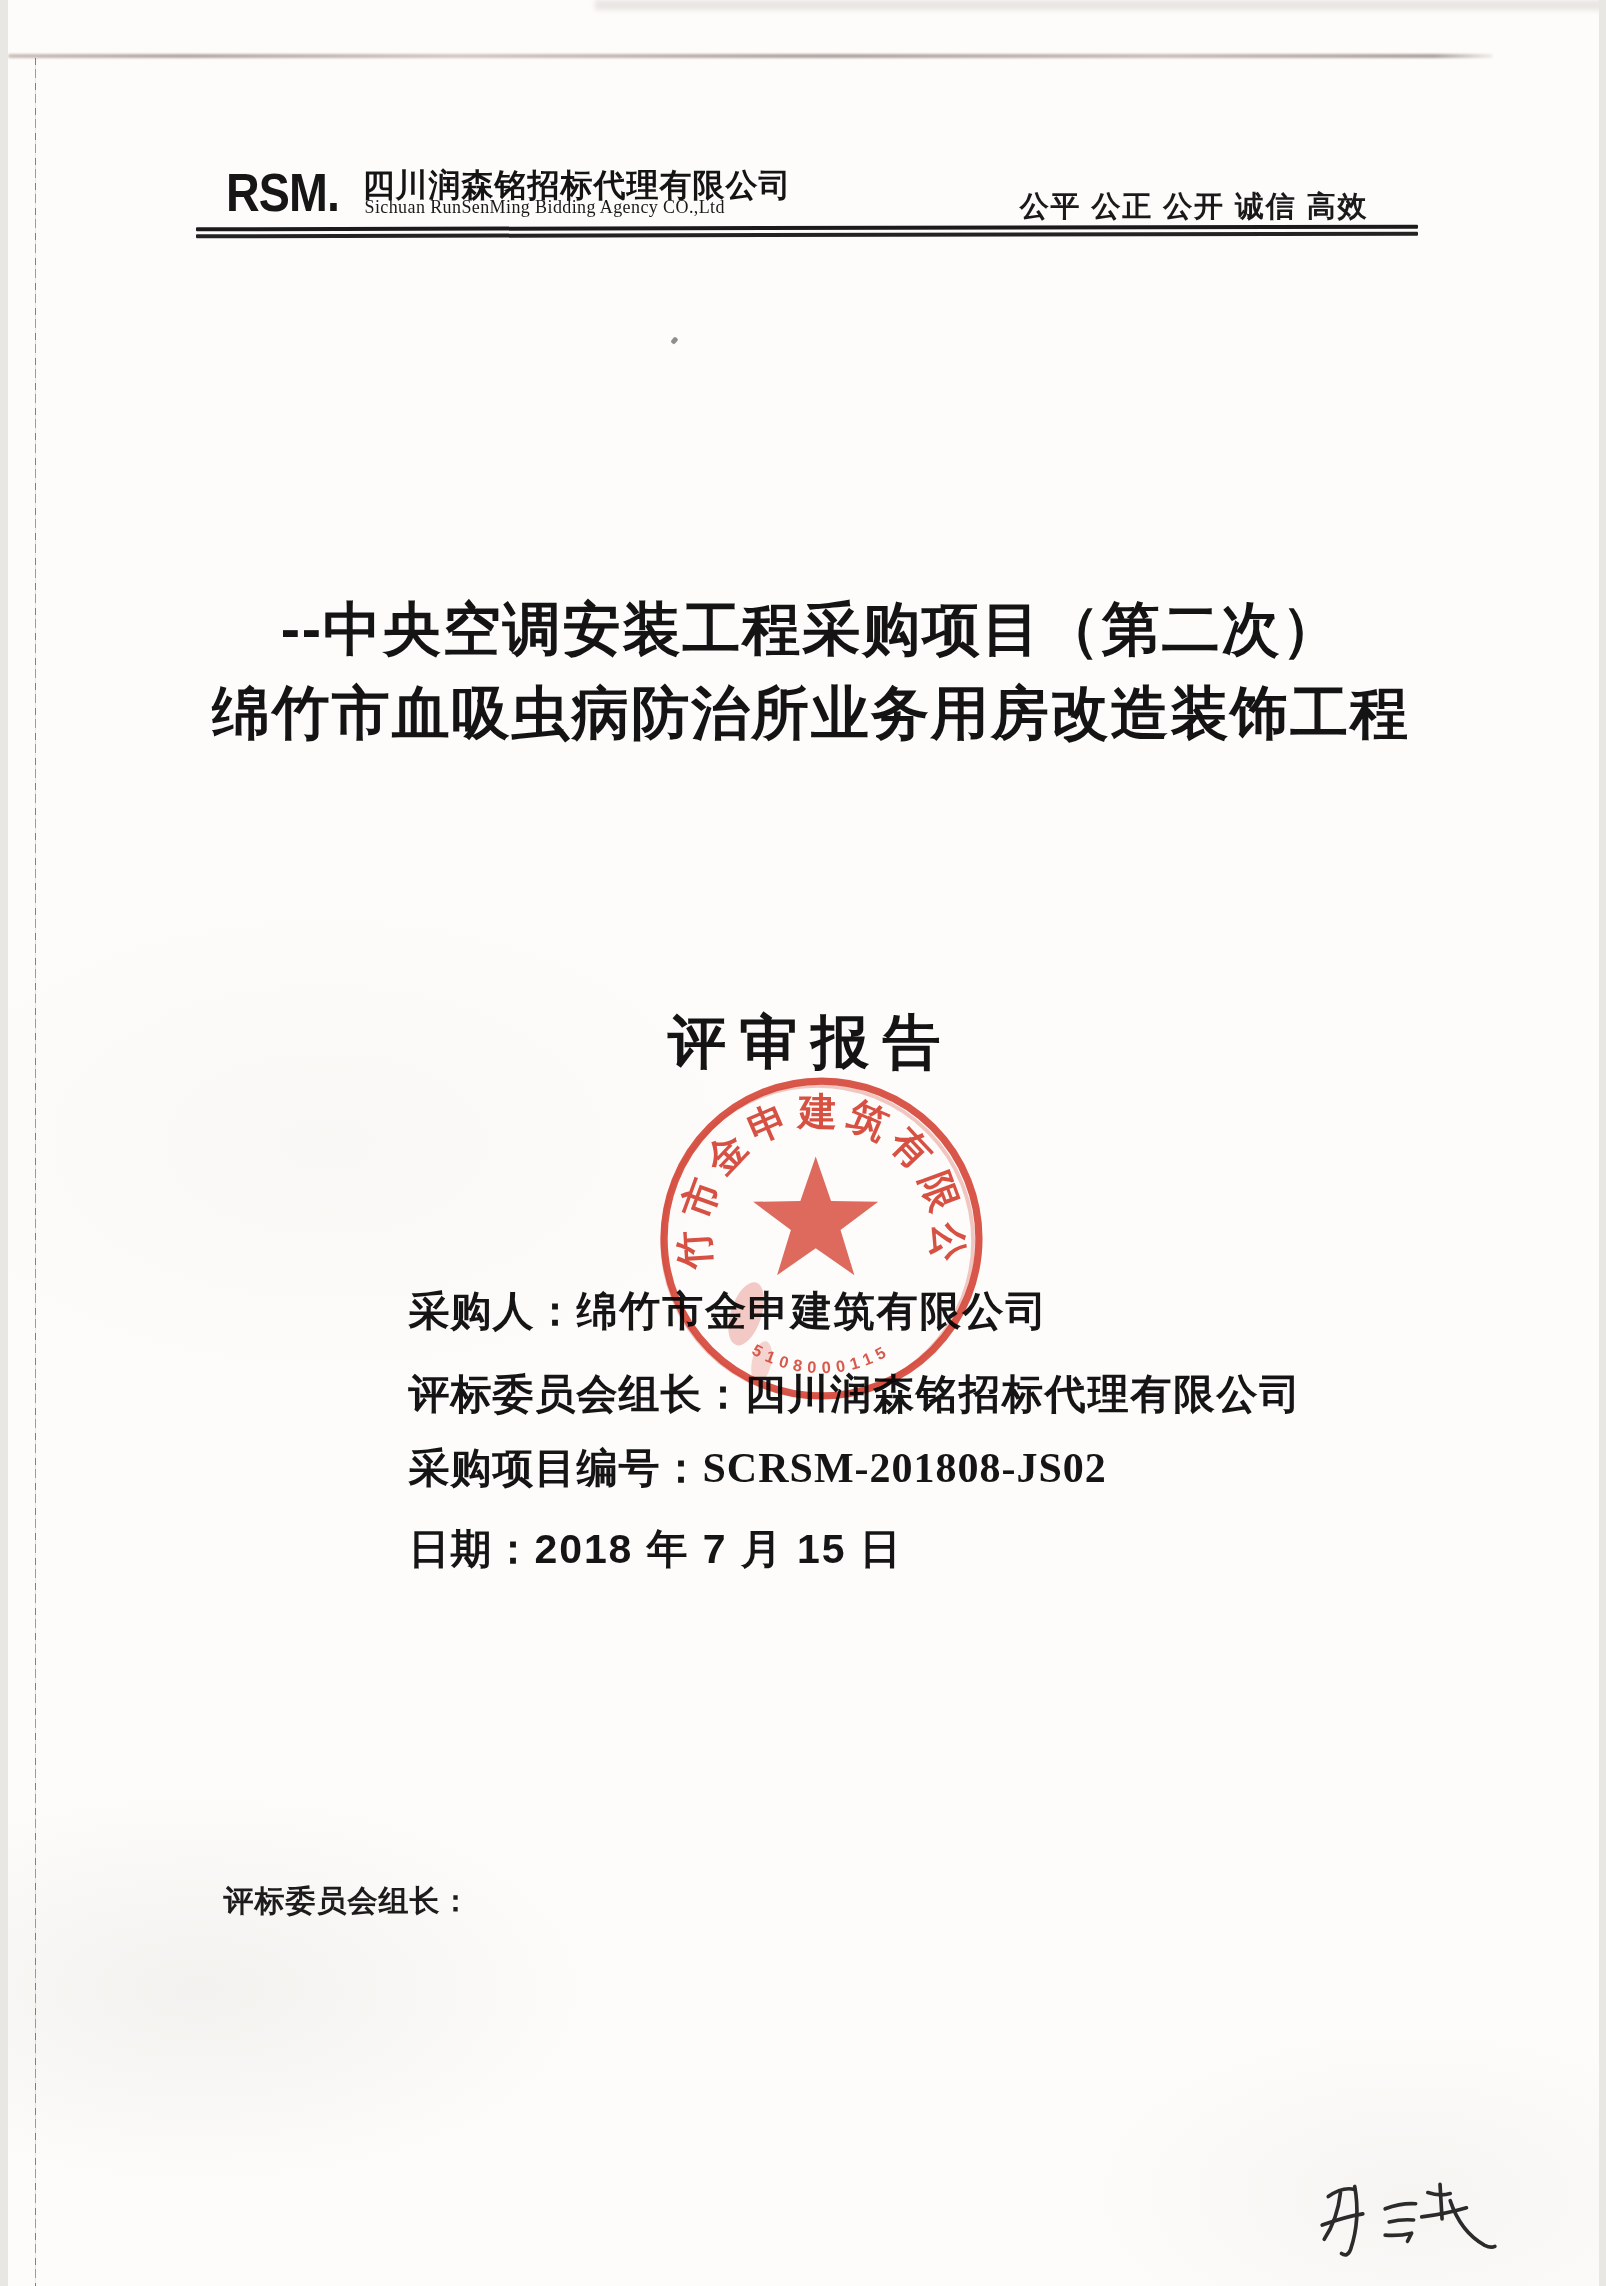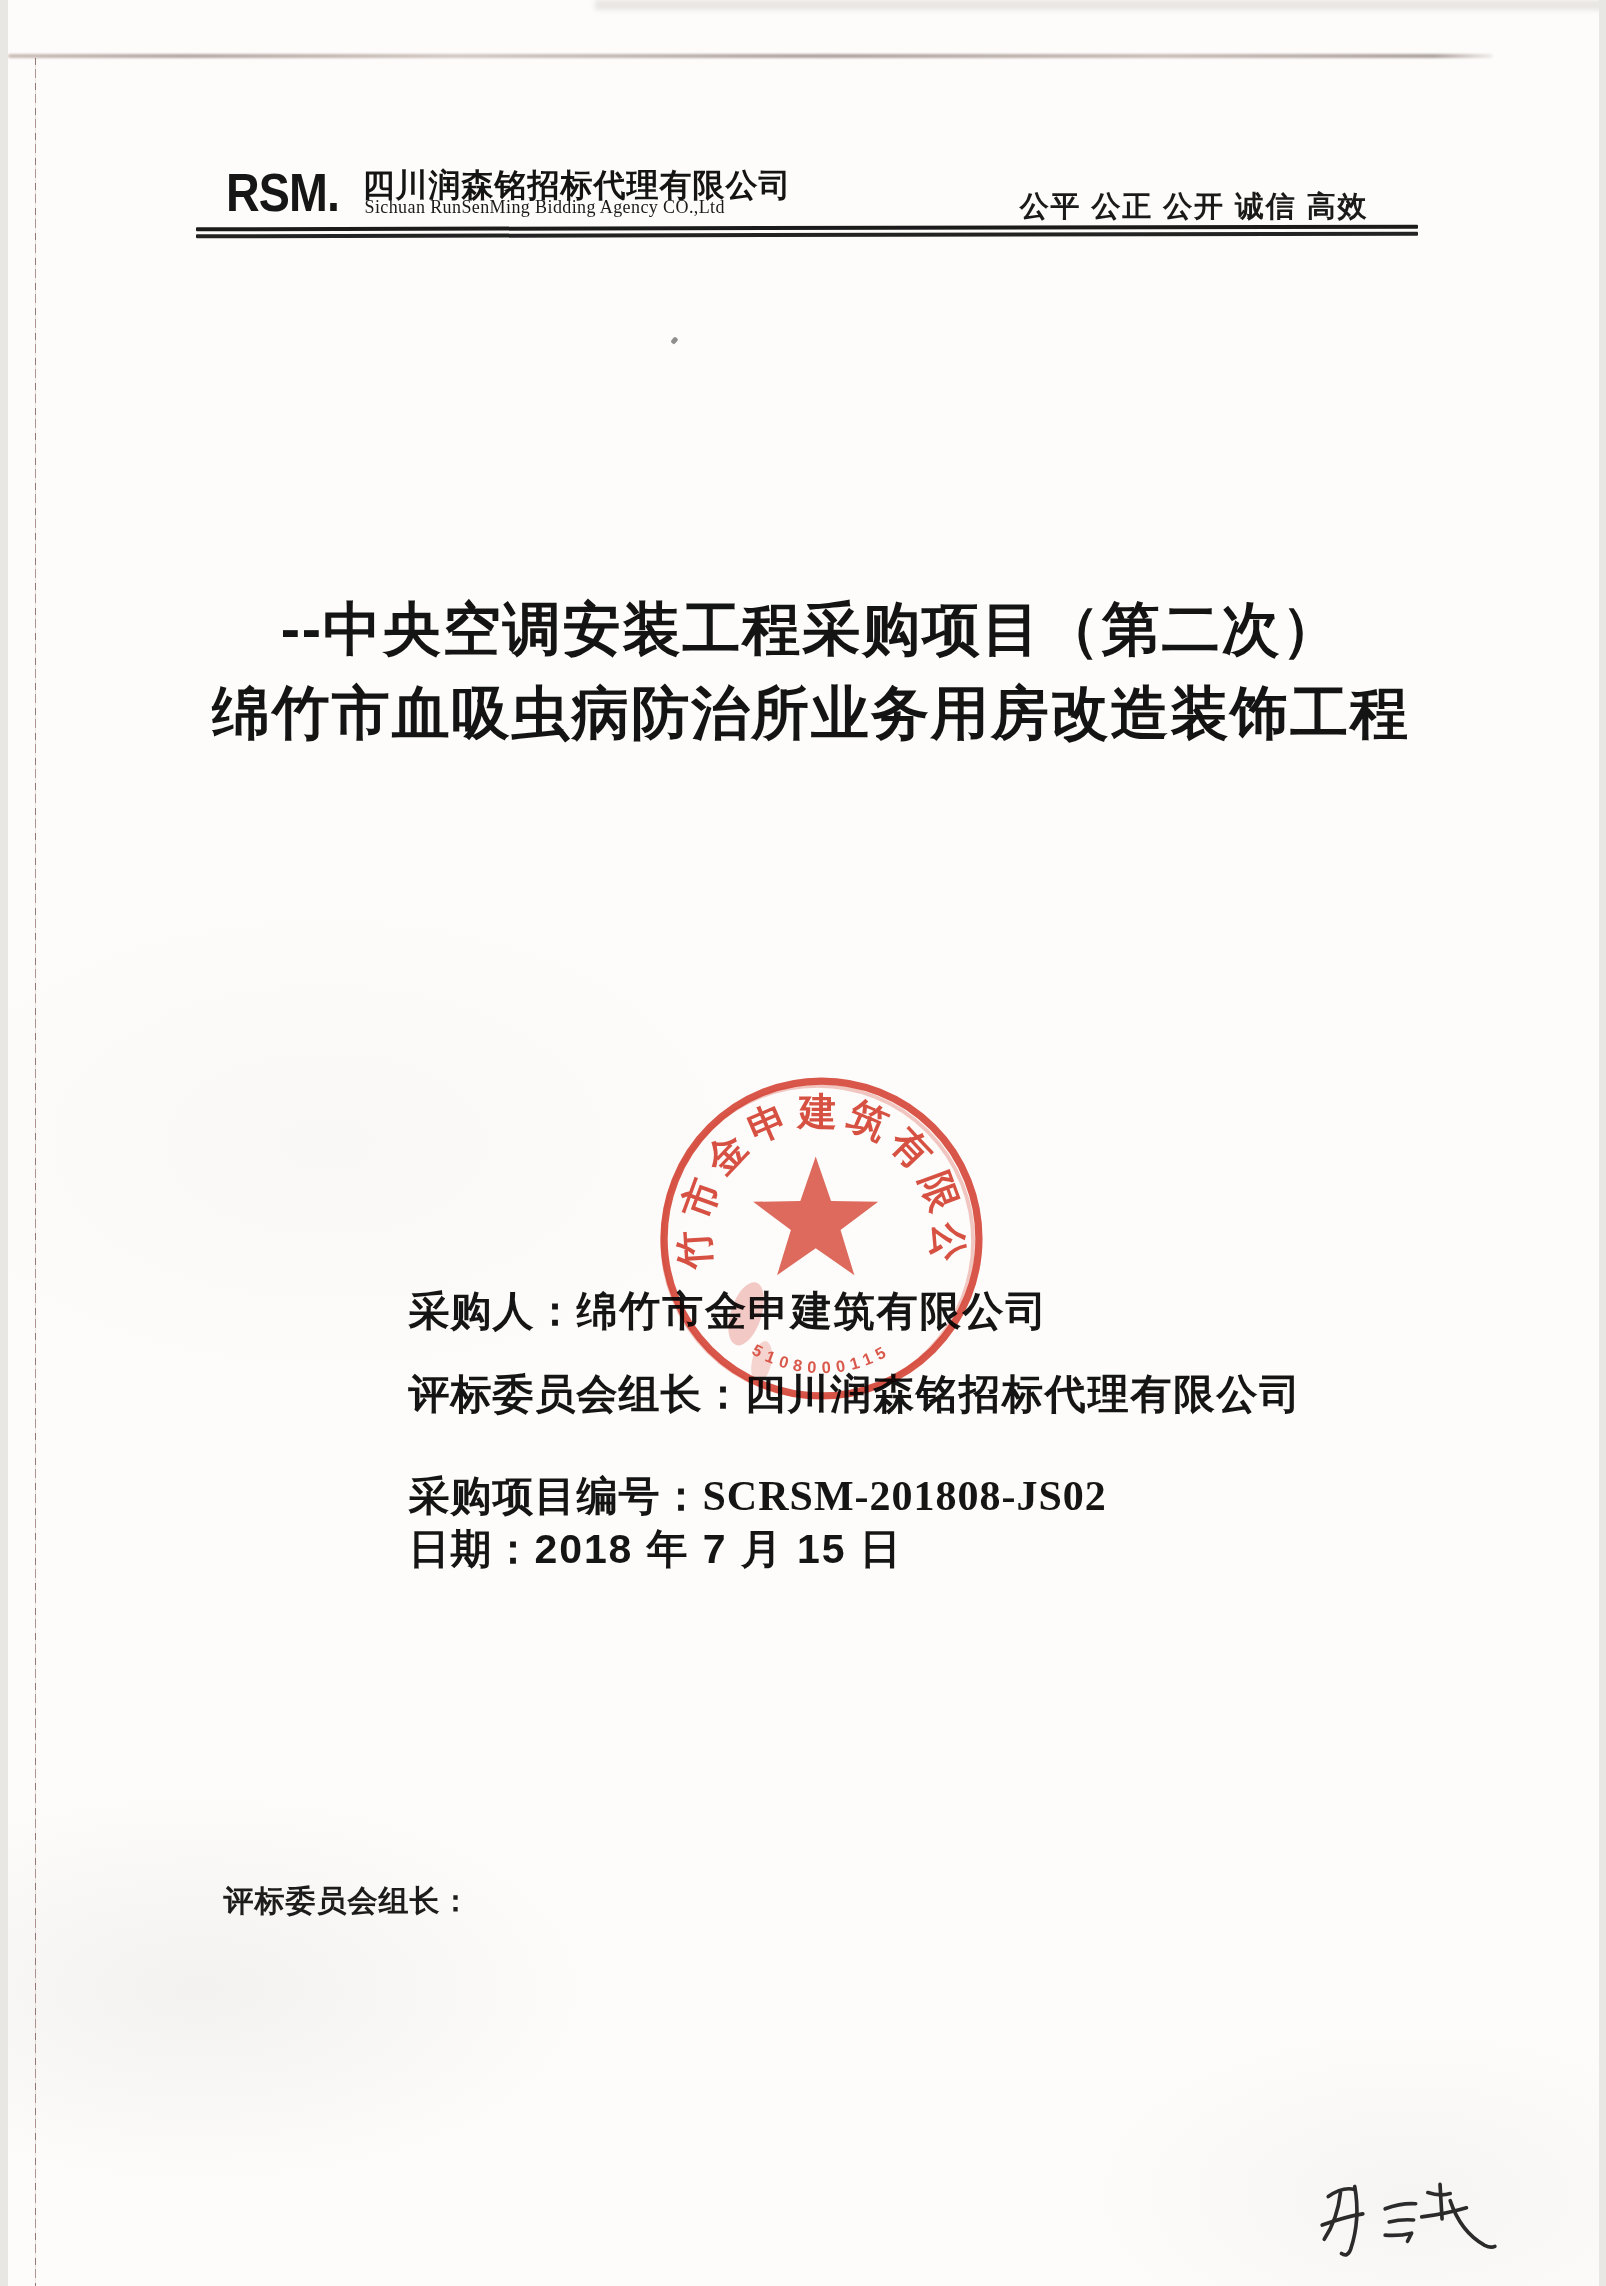--- a/index.html
+++ b/index.html
@@ -91,21 +91,21 @@
     position:absolute;left:0;white-space:nowrap;
     font-size:41px;font-weight:700;color:#151515;letter-spacing:1px;
   }
   .field .value{letter-spacing:1.9px;}
   .field .value.code{
     font-family:"Liberation Serif","DejaVu Serif",serif;
     font-weight:700;font-size:42px;letter-spacing:1px;
   }
   .field.f0{top:0;}
   .field.f1{top:83px;}
-  .field.f2{top:157px;margin-top:28px;}
+  .field.f2{top:157px;}
   .field.f3{top:238px;}
   
   .stamp{
     position:absolute;left:630px;top:1055px;width:367px;height:367px;
     mix-blend-mode:multiply;opacity:0.92;
   }
   
   .committee-label{
     position:absolute;left:216px;top:1881px;
     font-size:30px;font-weight:700;letter-spacing:1px;color:#1c1c1c;
@@ -133,20 +133,21 @@
     <div class="bar1"></div>
     <div class="gap"></div>
     <div class="bar2"></div>
   </div>
 
   <div class="title-block">
     <div class="title-line">--中央空调安装工程采购项目（第二次）</div>
     <div class="title-line">绵竹市血吸虫病防治所业务用房改造装饰工程</div>
   </div>
 
+  <div class="report-heading">评审报告</div>
 
   <div class="fields">
     <div class="field f0">
       <span class="label">采购人：</span><span class="value">绵竹市金申建筑有限公司</span>
     </div>
     <div class="field f1">
       <span class="label">评标委员会组长：</span><span class="value">四川润森铭招标代理有限公司</span>
     </div>
     <div class="field f2">
       <span class="label">采购项目编号：</span><span class="value code">SCRSM-201808-JS02</span>

